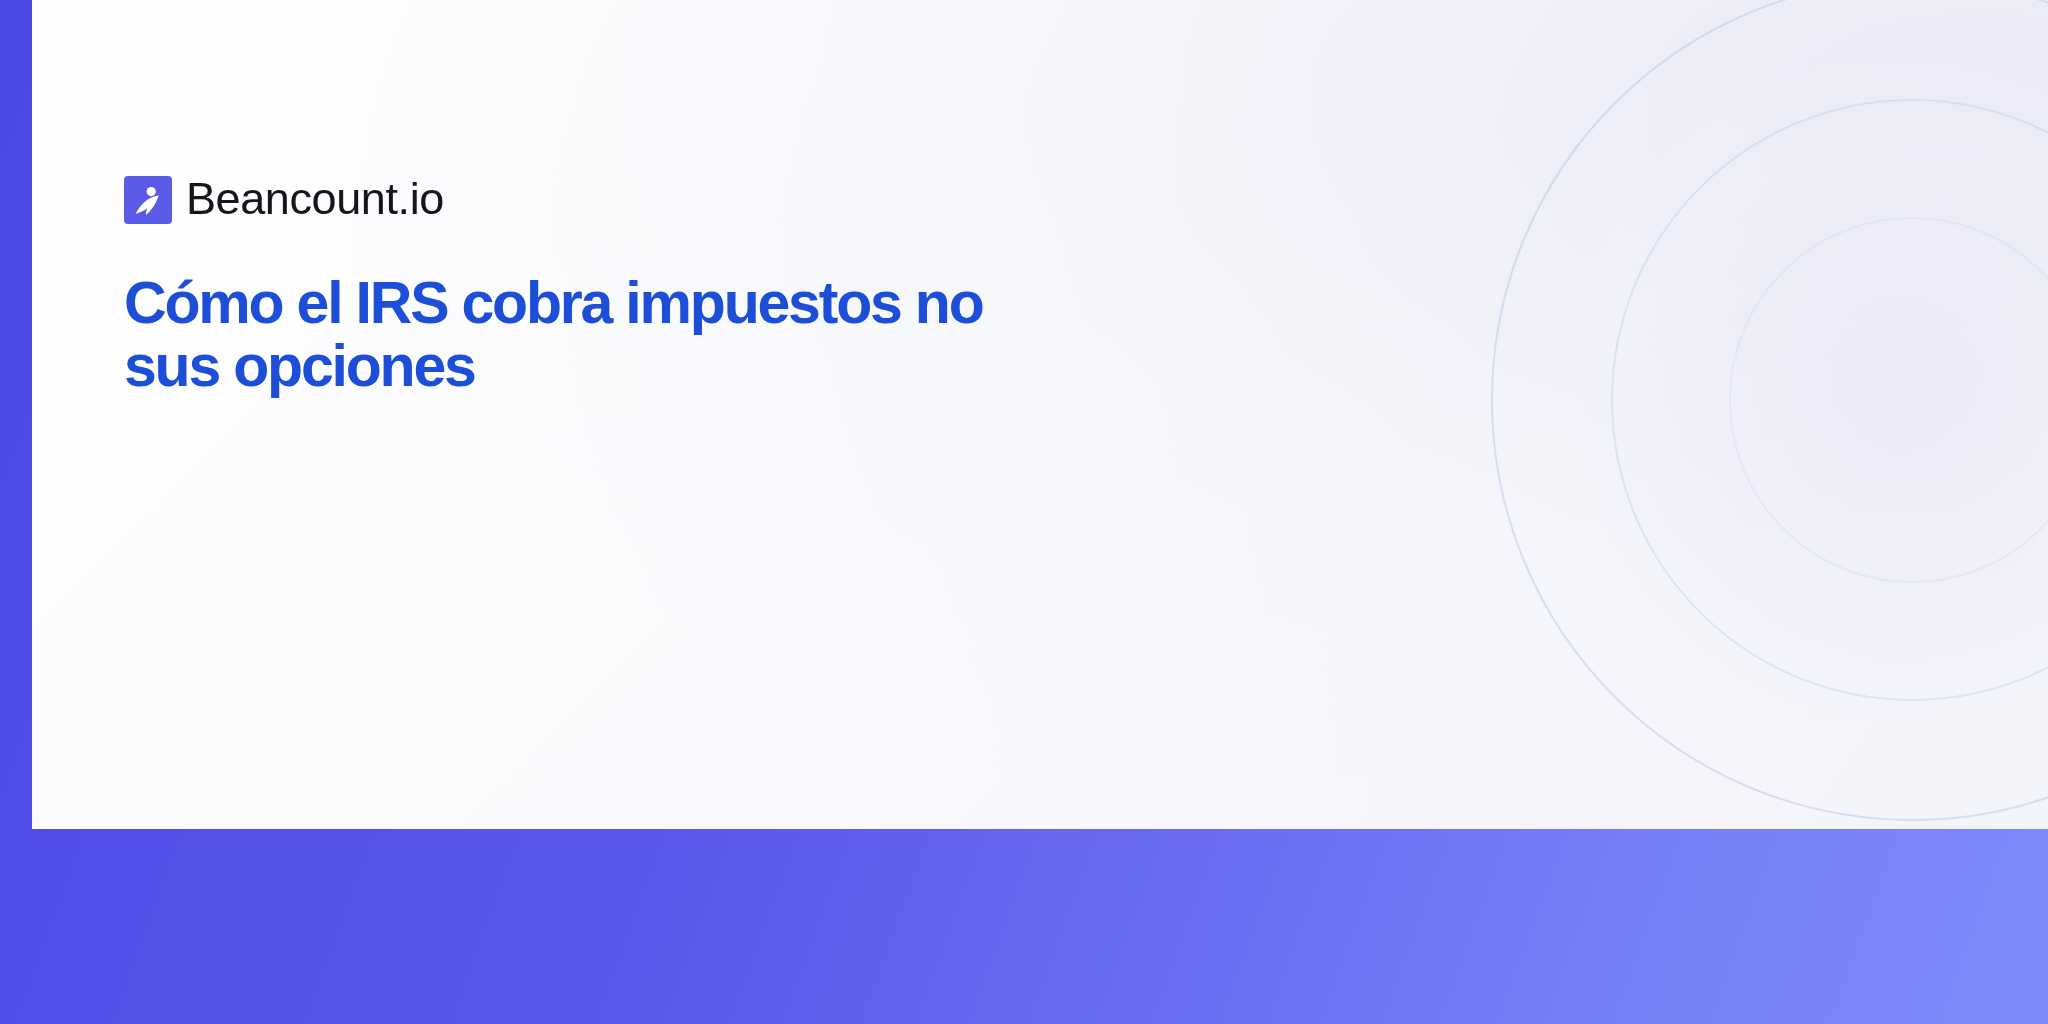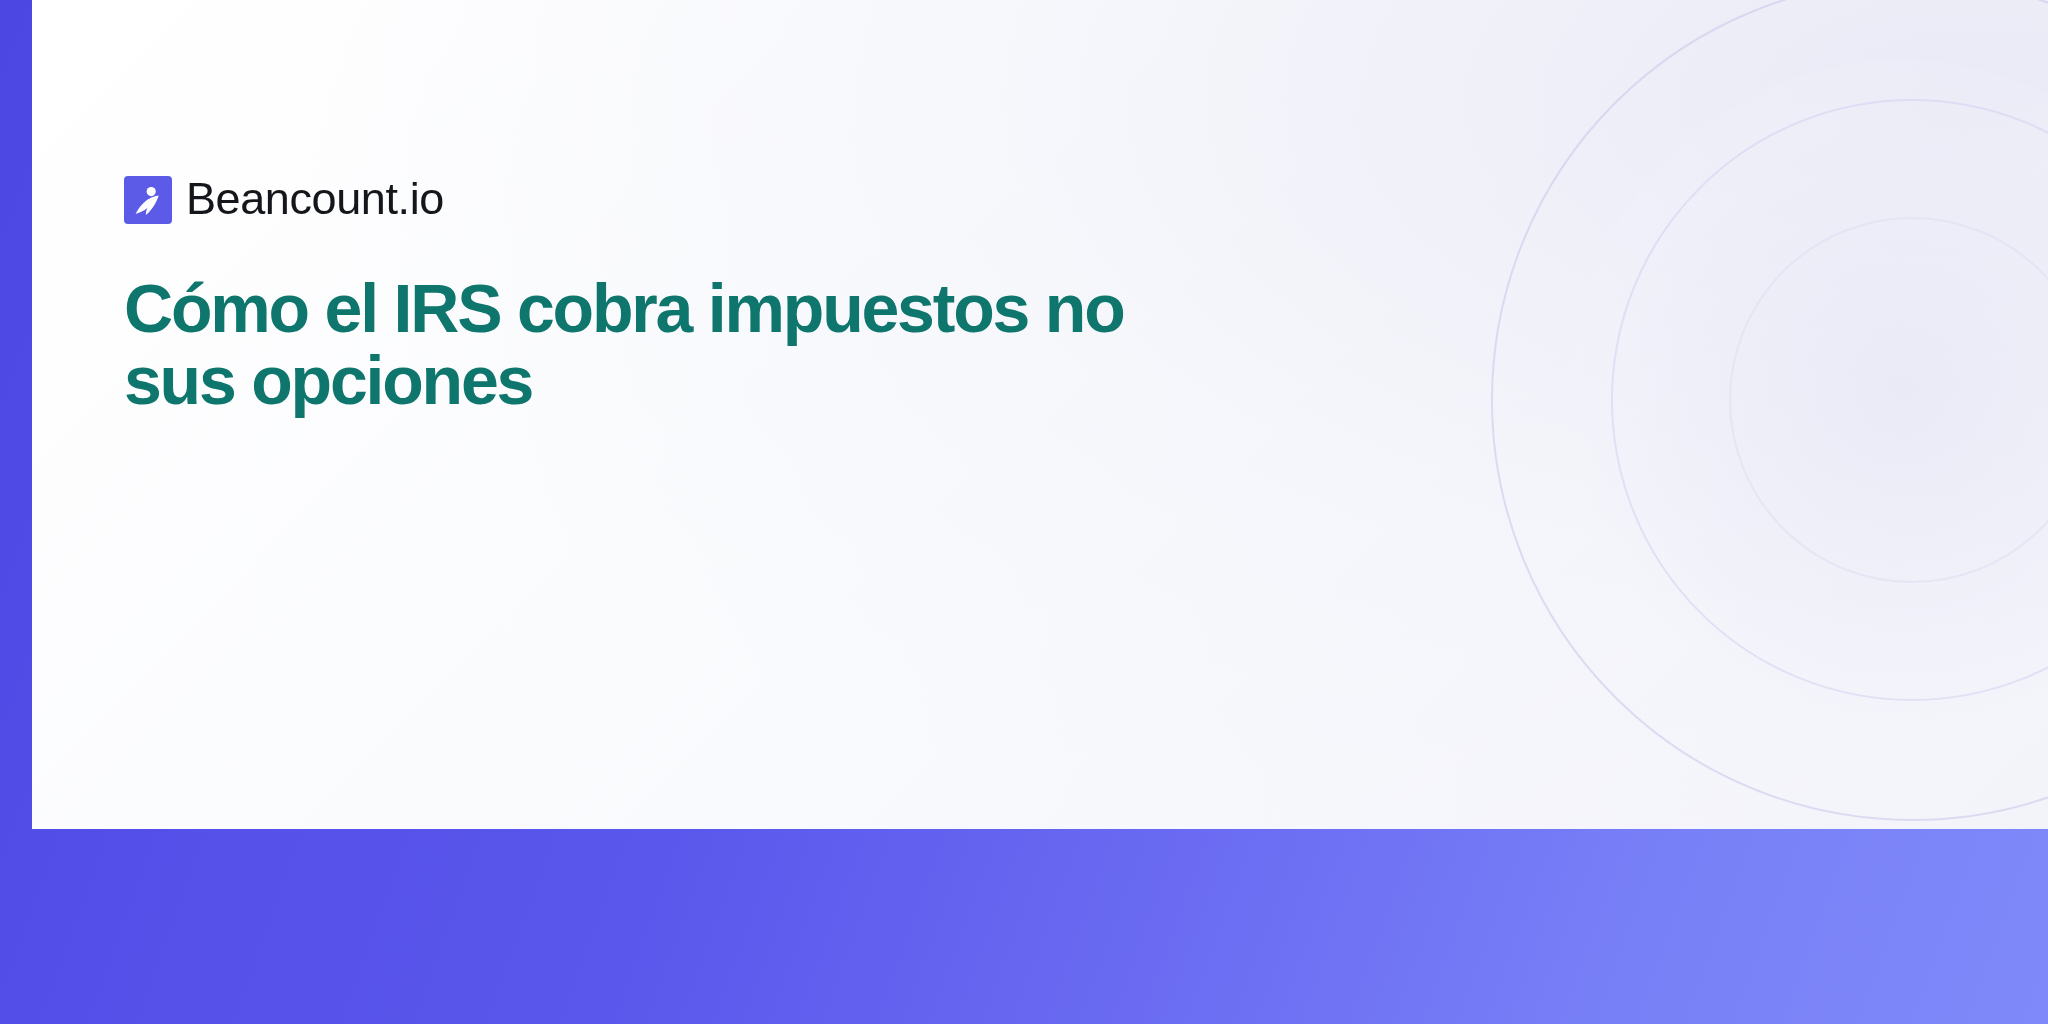--- a/index.html
+++ b/index.html
@@ -98,25 +98,25 @@
     white-space: nowrap;
   }
 
   
   .headline {
     position: absolute;
     left: 92px;
     top: 272px;
     width: 1420px;
     z-index: 4;
-    font-size: 68px;
+    font-size: 59px;
     font-weight: 700;
     line-height: 1.06;
     letter-spacing: -2.2px;
-    color: #0f766e;
+    color: #1d4ed8;
   }
   .headline .ln { display: block; white-space: nowrap; }
 </style>
 </head>
 <body>
 
 <div class="canvas">
 
   <div class="backdrop"></div>
 

